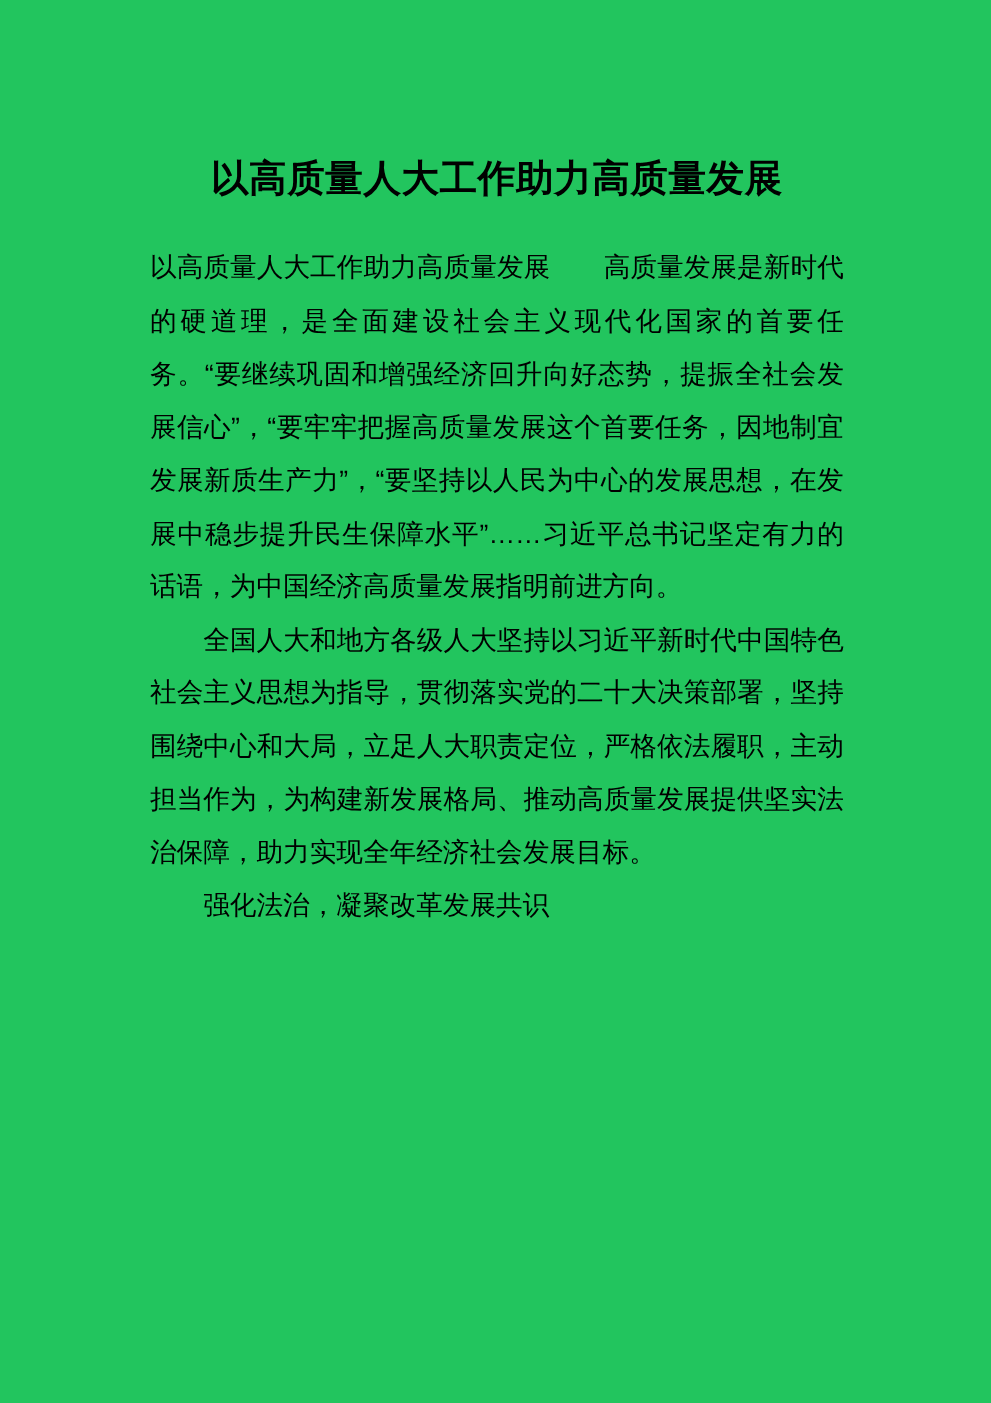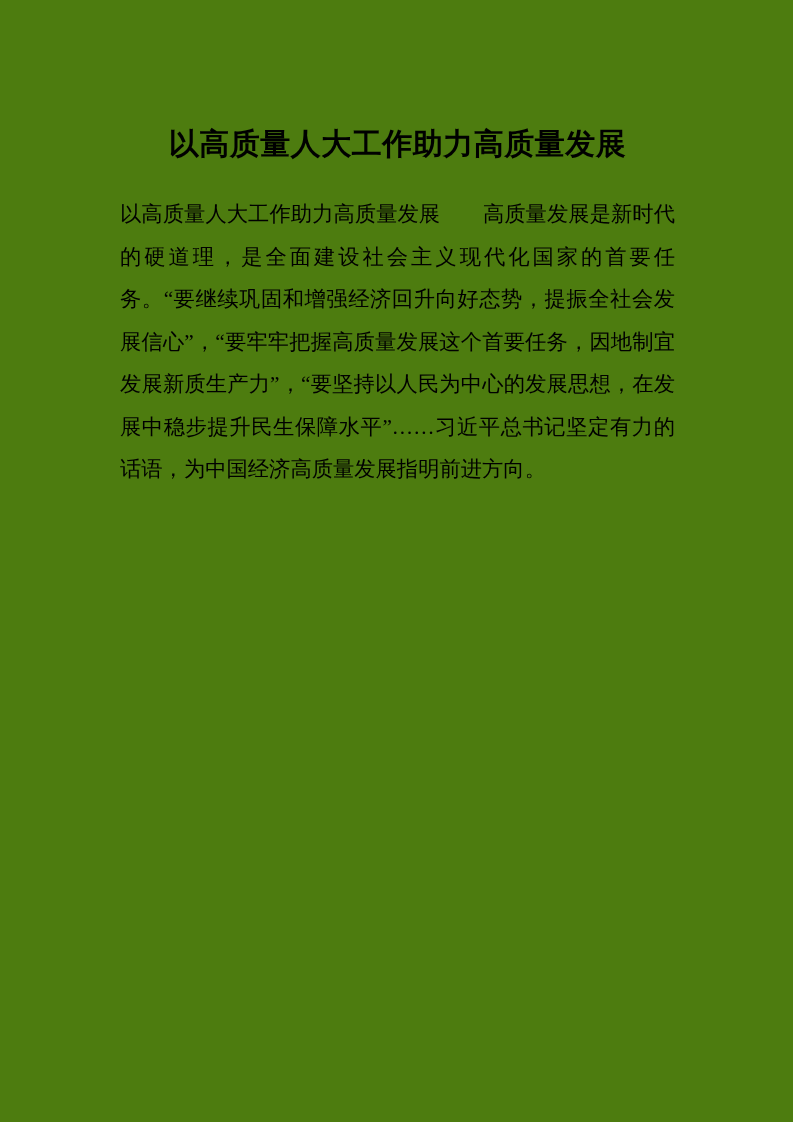--- a/index.html
+++ b/index.html
@@ -4,23 +4,23 @@
 <style>
   html, body {
     margin: 0;
     padding: 0;
     background: #ffffff;
   }
   .page {
     position: relative;
     width: 793px;
     height: 1122px;
-    background: #4d7c0f;
+    background: #22c55e;
     overflow: hidden;
-    font-family: Liberation Serif, serif;
+    font-family: Liberation Sans, sans-serif;
     color: #000000;
   }
   .doc {
     position: absolute;
     left: 120px;
     top: 122px;
     width: 555px;
   }
   .doc-title {
     margin: 0 0 27px 0;
@@ -46,15 +46,17 @@
 </head>
 <body>
 
 <div class="page">
   <div class="doc">
     <h1 class="doc-title">以高质量人大工作助力高质量发展</h1>
 
     <p class="para">以高质量人大工作助力高质量发展　　高质量发展是新时代的硬道理，是全面建设社会主义现代化国家的首要任务。“要继续巩固和增强经济回升向好态势，提振全社会发展信心”，“要牢牢把握高质量发展这个首要任务，因地制宜发展新质生产力”，“要坚持以人民为中心的发展思想，在发展中稳步提升民生保障水平”……习近平总书记坚定有力的话语，为中国经济高质量发展指明前进方向。</p>
 
 
+    <p class="para indent">全国人大和地方各级人大坚持以习近平新时代中国特色社会主义思想为指导，贯彻落实党的二十大决策部署，坚持围绕中心和大局，立足人大职责定位，严格依法履职，主动担当作为，为构建新发展格局、推动高质量发展提供坚实法治保障，助力实现全年经济社会发展目标。</p>
 
+    <p class="para indent">强化法治，凝聚改革发展共识</p>
   </div>
 </div>
 
 </body></html>

